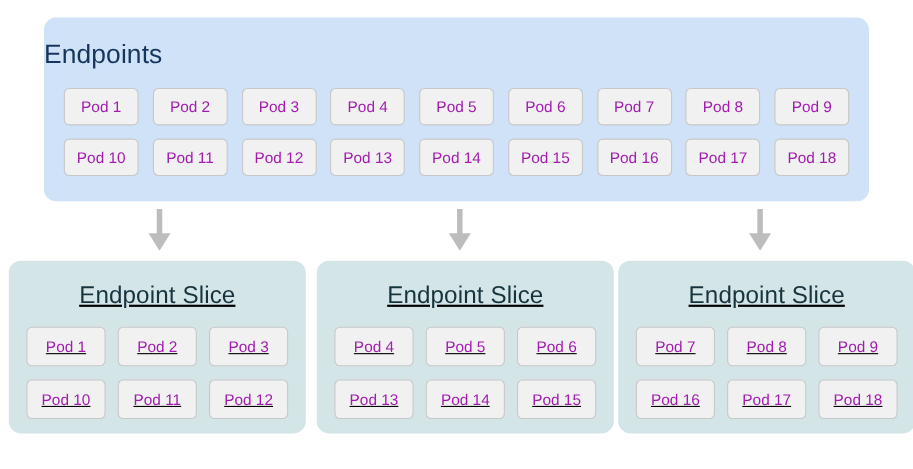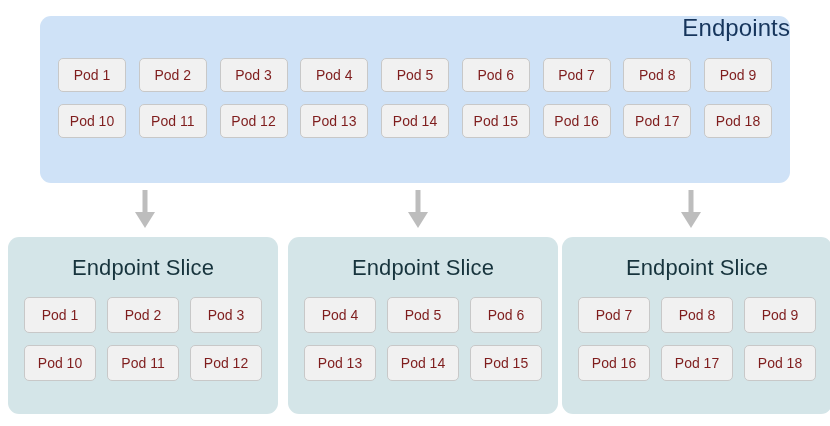--- a/index.html
+++ b/index.html
@@ -27,25 +27,26 @@
     left: 40px;
     top: 16px;
     width: 750px;
     height: 167px;
     background: #cfe2f7;
     border-radius: 11px;
     box-sizing: border-box;
   }
 
   .endpoints-title {
-    text-align: right;
+    text-align: left;
     color: #16355c;
     font-size: 24px;
     font-weight: 400;
     line-height: 1;
+    padding-top: 22px;
     letter-spacing: 0.1px;
   }
 
   .endpoints-rows {
     margin-top: 18px;
     padding: 0 18px;
   }
 
   .pod-row {
     display: flex;
@@ -54,21 +55,21 @@
   .pod-row + .pod-row {
     margin-top: 12px;
     text-align: right;
   }
 
   
   .pod {
     background: #f1f1f1;
     border: 1px solid #c8c8c8;
     border-radius: 5px;
-    color: #7f1d1d;
+    color: #a21caf;
     font-size: 14px;
     line-height: 1;
     display: flex;
     align-items: center;
     justify-content: center;
     box-sizing: border-box;
   }
 
   .endpoints-rows .pod {
     width: 68px;
@@ -82,24 +83,25 @@
     height: 38px;
     top: 190px;
   }
   .arrow svg { display: block; }
 
   
   .slice-panel {
     position: absolute;
     top: 237px;
     width: 270px;
-    height: 177px;
+    height: 157px;
     background: #d4e5e8;
     border-radius: 11px;
     box-sizing: border-box;
+    text-decoration: underline;
   }
   .slice-1 { left: 8px; }
   .slice-2 { left: 288px; }
   .slice-3 { left: 562px; }
 
   .slice-title {
     text-align: center;
     color: #17343d;
     font-size: 22px;
     font-weight: 400;

